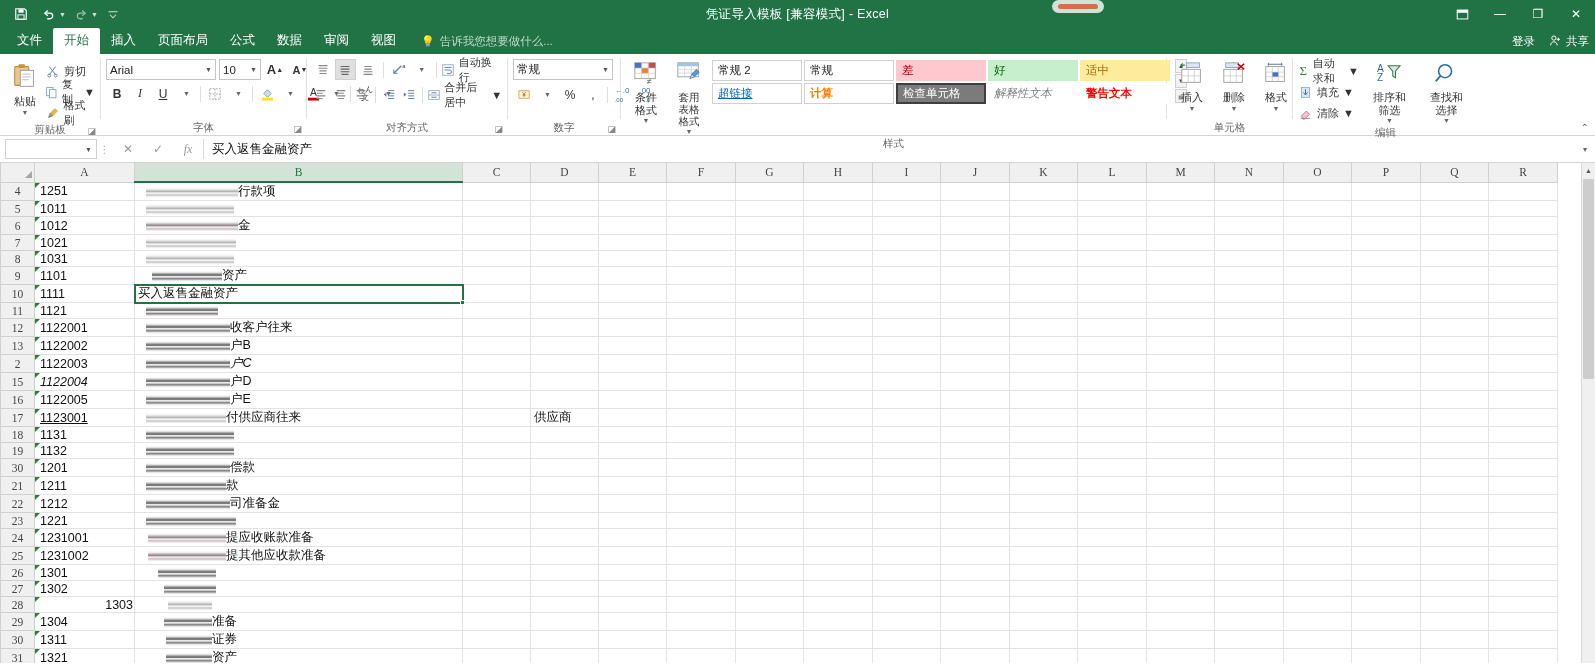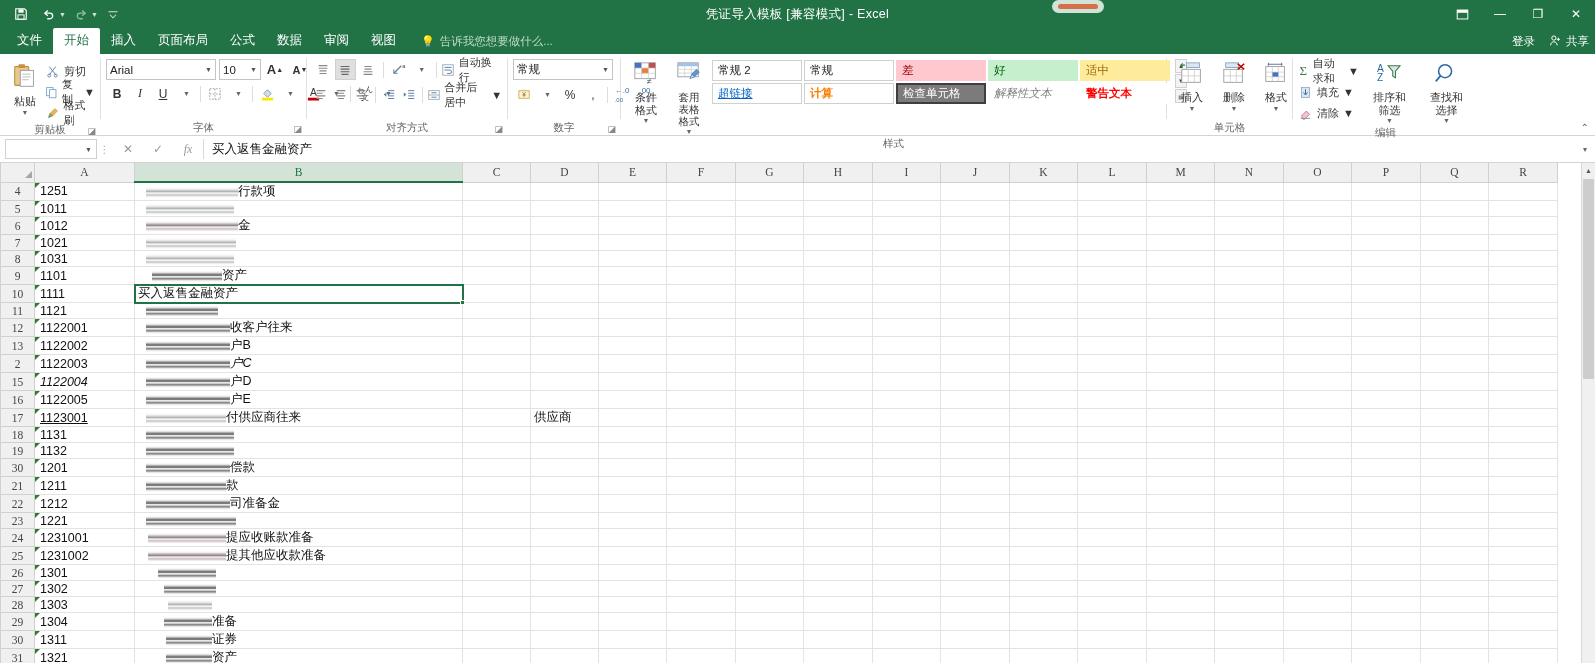--- a/index.html
+++ b/index.html
@@ -1312,21 +1312,21 @@
           <td class="cell" style="width: 69px;"></td>
           <td class="cell" style="width: 68px;"></td>
           <td class="cell" style="width: 69px;"></td>
           <td class="cell" style="width: 68px;"></td>
           <td class="cell" style="width: 69px;"></td>
           <td class="cell" style="width: 68px;"></td>
           <td class="cell" style="width: 69px;"></td>
         </tr>
         <tr>
           <td class="rh">28</td>
-          <td class="cell colA" style="width: 100px;"><span class="errflag"></span><span style="padding-left: 2px;">1303</span></td>
+          <td class="cell colA" style="width: 100px; text-align: right;"><span class="errflag"></span><span style="padding-left: 2px;">1303</span></td>
           <td class="cell" style="width: 328px;"><span class="smearbox" style="padding-left: 30px;"><span class="smear">
                 <i class="lite" style="width: 44px;"></i>
               </span></span></td>
           <td class="cell" style="width: 68px;"></td>
           <td class="cell" style="width: 68px;"></td>
           <td class="cell" style="width: 68px;"></td>
           <td class="cell" style="width: 69px;"></td>
           <td class="cell" style="width: 68px;"></td>
           <td class="cell" style="width: 69px;"></td>
           <td class="cell" style="width: 68px;"></td>

